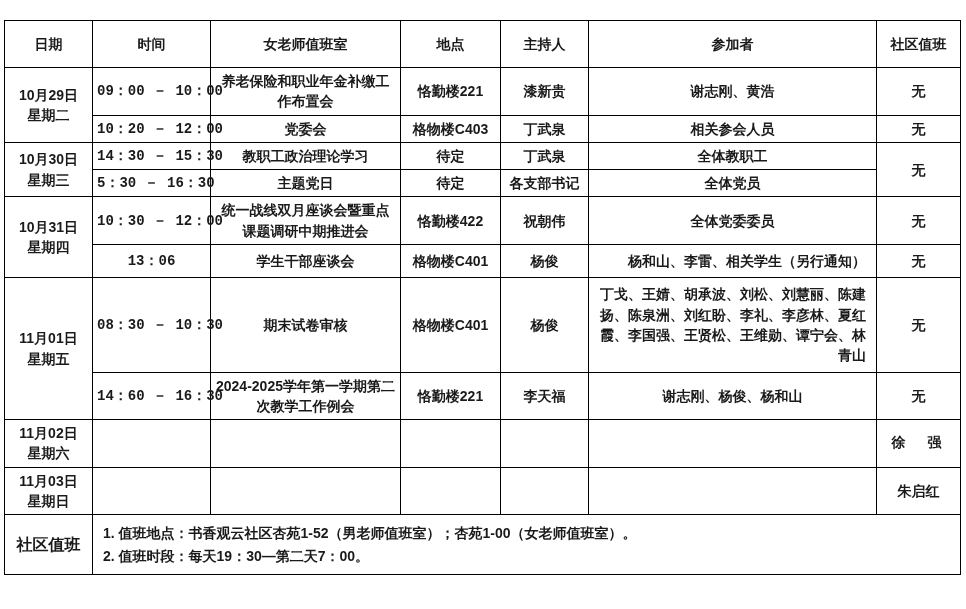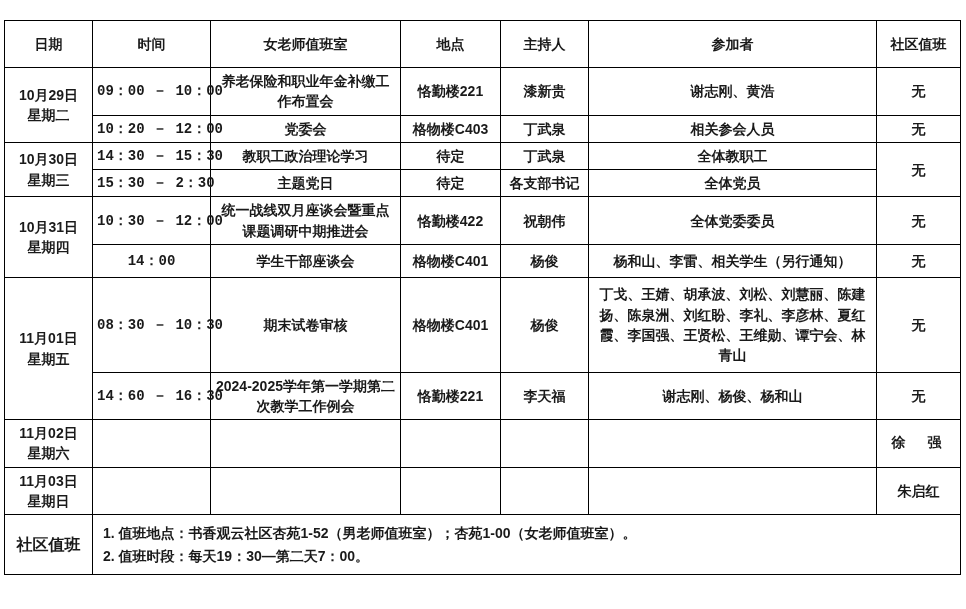--- a/index.html
+++ b/index.html
@@ -57,21 +57,21 @@
   td.meeting-cell {
     text-align: center;
     padding: 6px 8px;
     margin-top: 37px;
   }
   td.part-cell {
     text-align: center;
     padding: 6px 8px;
   }
   td.part-cell.left {
-    text-align: center;
+    text-align: right;
     padding: 6px 10px;
   }
   td.duty-cell {
     font-size: 14px;
   }
   td.empty-cell {
     height: 30px;
   }
   tr.footer-row td {
     text-align: left;
@@ -143,41 +143,41 @@
           <span class="line">星期三</span>
         </td>
         <td class="nowrap">14：30 － 15：30</td>
         <td class="meeting-cell">教职工政治理论学习</td>
         <td>待定</td>
         <td>丁武泉</td>
         <td class="part-cell">全体教职工</td>
         <td class="duty-cell" rowspan="2">无</td>
       </tr>
       <tr>
-        <td class="nowrap">15：30 － 2：30</td>
+        <td class="nowrap">5：30 － 16：30</td>
         <td class="meeting-cell">主题党日</td>
         <td>待定</td>
         <td>各支部书记</td>
         <td class="part-cell">全体党员</td>
       </tr>
 
       <tr>
         <td class="date-cell" rowspan="2">
           <span class="line">10月31日</span>
           <span class="line">星期四</span>
         </td>
         <td class="nowrap">10：30 － 12：00</td>
         <td class="meeting-cell">统一战线双月座谈会暨重点课题调研中期推进会</td>
         <td>恪勤楼422</td>
         <td>祝朝伟</td>
         <td class="part-cell">全体党委委员</td>
         <td class="duty-cell">无</td>
       </tr>
       <tr>
-        <td class="nowrap">14：00</td>
+        <td class="nowrap">13：06</td>
         <td class="meeting-cell">学生干部座谈会</td>
         <td>格物楼C401</td>
         <td>杨俊</td>
         <td class="part-cell left">杨和山、李雷、相关学生（另行通知）</td>
         <td class="duty-cell">无</td>
       </tr>
 
       <tr>
         <td class="date-cell" rowspan="2">
           <span class="line">11月01日</span>

